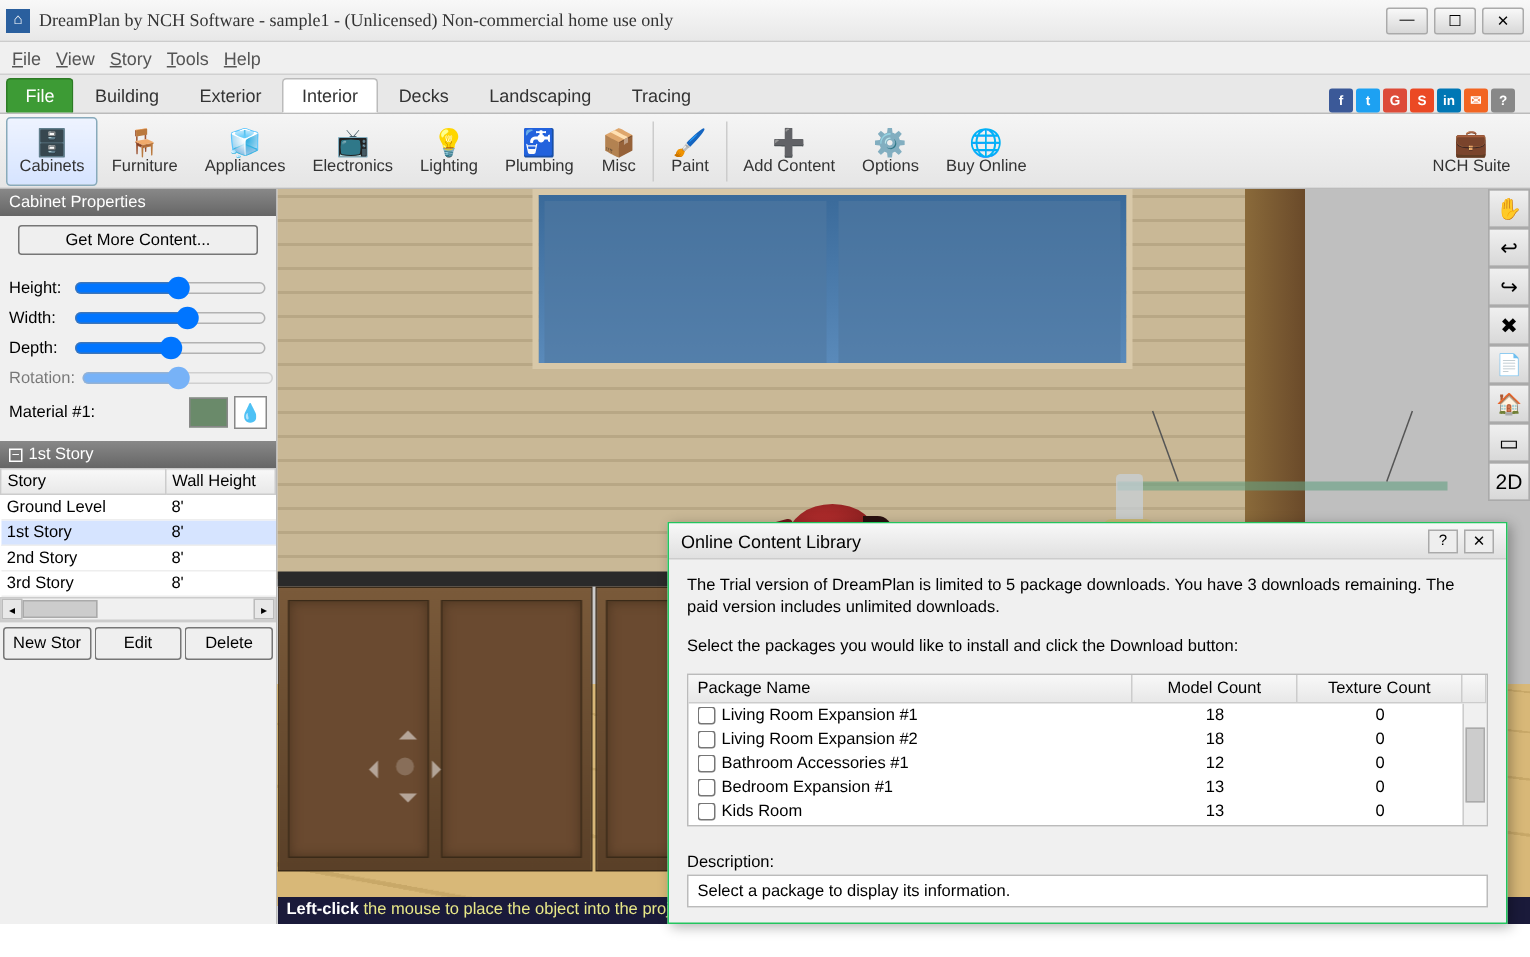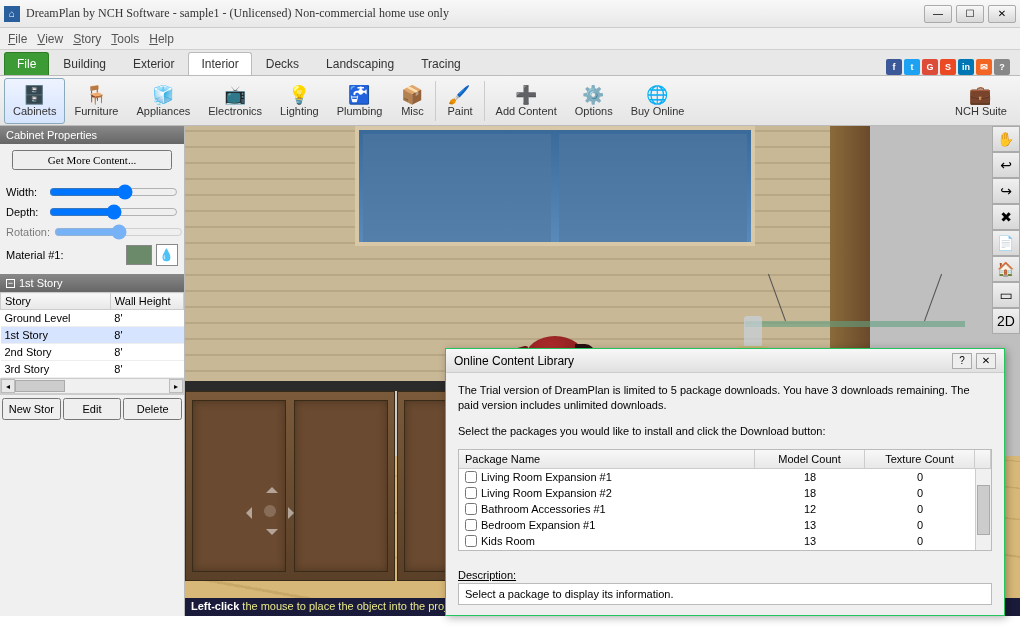--- a/index.html
+++ b/index.html
@@ -36,21 +36,21 @@
 
 .main { display: flex; height: 490px; }
 .left-panel { width: 185px; background: #f0f0f0; border-right: 1px solid #bbb; display: flex; flex-direction: column; }
 .panel-header { background: linear-gradient(#888, #666); color: #fff; font-size: 11px; padding: 3px 6px; }
 .tree { padding: 6px 4px; font-size: 11px; background: #fff; border-bottom: 1px solid #ccc; flex-shrink: 0; }
 .tree-node { padding: 1px 0; cursor: pointer; }
 .tree-expand { display: inline-block; width: 9px; height: 9px; border: 1px solid #888; text-align: center; line-height: 7px; font-size: 9px; margin-right: 3px; vertical-align: middle; }
 .tree-children { padding-left: 20px; }
 .tree-leaf { padding: 1px 0 1px 6px; cursor: pointer; position: relative; }
 .tree-leaf::before { content: ""; position: absolute; left: -10px; top: 0; bottom: 50%; width: 8px; border-left: 1px dotted #888; border-bottom: 1px dotted #888; }
-.get-more { margin: 6px auto; display: block; width: 160px; font-size: 11px; padding: 2px; cursor: pointer; font-family: Liberation Serif, serif; }
+.get-more { margin: 6px auto; display: block; width: 160px; font-size: 11px; padding: 2px; cursor: pointer; }
 
 .props { padding: 4px 6px; font-size: 11px; }
 .prop-row { display: flex; align-items: center; margin: 4px 0; gap: 4px; }
 .prop-label { width: 50px; }
 .slider { flex: 1; height: 16px; }
 .swatch { width: 26px; height: 20px; background: #6a8a6a; border: 1px solid #888; cursor: pointer; }
 .eyedrop { width: 22px; height: 22px; border: 1px solid #888; background: #fff; display: flex; align-items: center; justify-content: center; cursor: pointer; font-size: 12px; }
 
 .story-header { background: linear-gradient(#888, #666); color: #fff; font-size: 11px; padding: 3px 6px; display: flex; align-items: center; }
 .story-expand { display: inline-block; width: 9px; height: 9px; border: 1px solid #fff; text-align: center; line-height: 7px; font-size: 9px; margin-right: 4px; }
@@ -115,21 +115,21 @@
 .pkg-head > div { padding: 3px 6px; border-right: 1px solid #ccc; }
 .pkg-row { display: flex; font-size: 11px; padding: 1px 0; }
 .pkg-row > div { padding: 1px 6px; }
 .pkg-col-name { flex: 1; display: flex; align-items: center; gap: 4px; }
 .pkg-col-model { width: 110px; text-align: center; }
 .pkg-col-tex { width: 110px; text-align: center; }
 .pkg-scroll { width: 16px; background: #f0f0f0; border-left: 1px solid #ccc; position: relative; }
 .pkg-scroll-thumb { position: absolute; top: 16px; left: 1px; right: 1px; height: 50px; background: #ccc; border: 1px solid #aaa; }
 .pkg-rows-wrap { display: flex; flex: 1; overflow: hidden; }
 .pkg-rows-inner { flex: 1; overflow: hidden; }
-.desc-label { margin-top: 18px; text-decoration: underline; }
+.desc-label { margin-top: 18px; }
 .desc-box { border: 1px solid #bbb; background: #fff; padding: 4px 6px; margin-top: 2px; height: 22px; }
 input[type=checkbox] { width: 12px; height: 12px; }
 </style>
 </head>
 <body>
 
 <div class="titlebar">
   <span class="titlebar-icon">⌂</span>
   <span class="titlebar-text">DreamPlan by NCH Software - sample1 - (Unlicensed) Non-commercial home use only</span>
   <div class="win-controls">
@@ -213,20 +213,24 @@
       <div class="tool-icon">💼</div>
       <span>NCH Suite</span>
     </div>
   </div>
 
 <div class="main">
   <div class="left-panel">
     <div class="panel-header">Cabinet Properties</div>
     <button class="get-more">Get More Content...</button>
     <div class="props">
+      <div class="prop-row">
+          <span class="prop-label">Height:</span>
+          <input type="range" class="slider" value="55" style="">
+        </div>
       <div class="prop-row">
           <span class="prop-label">Width:</span>
           <input type="range" class="slider" value="60" style="">
         </div>
       <div class="prop-row">
           <span class="prop-label">Depth:</span>
           <input type="range" class="slider" value="50" style="">
         </div>
       <div class="prop-row" style="opacity:0.5">
           <span class="prop-label">Rotation:</span>

